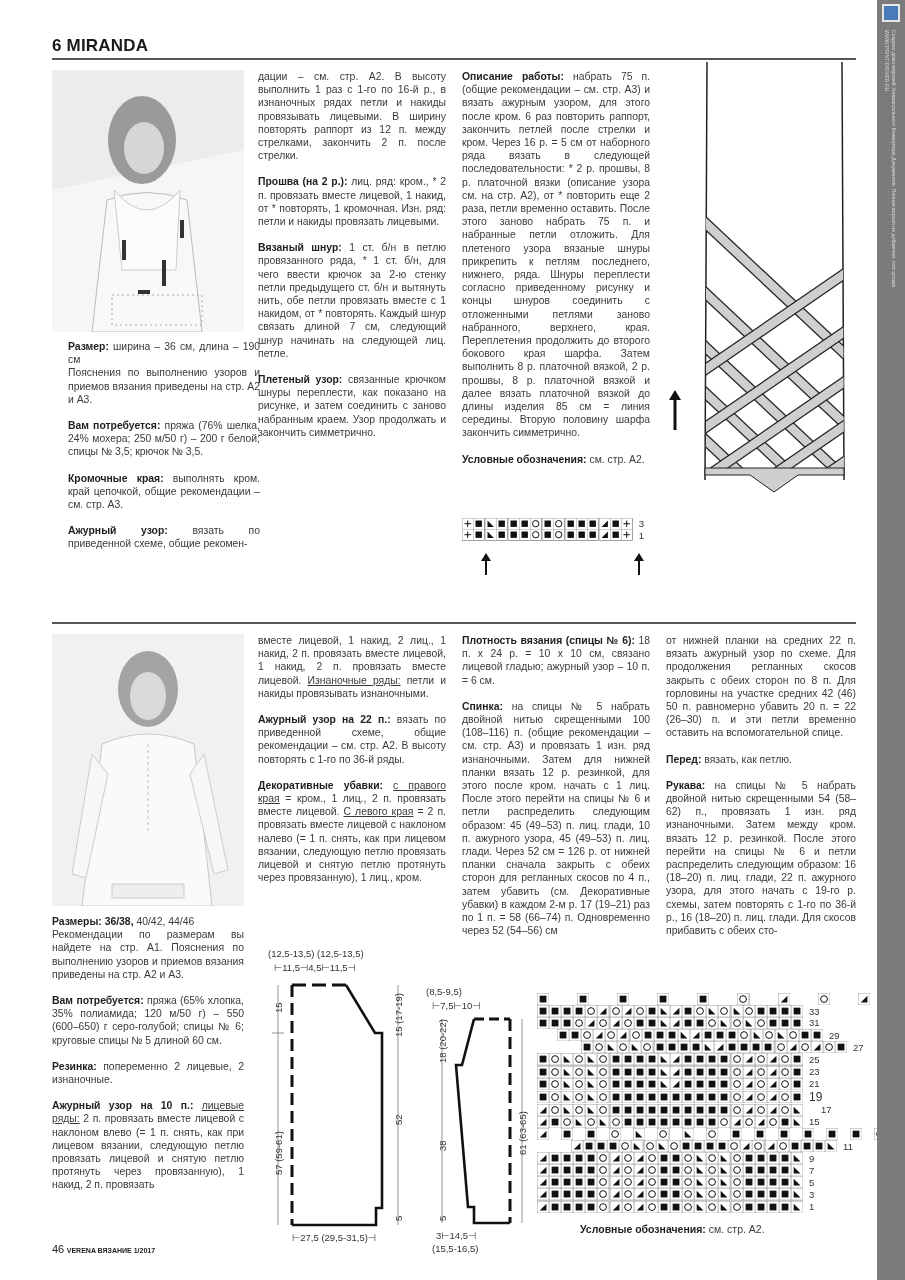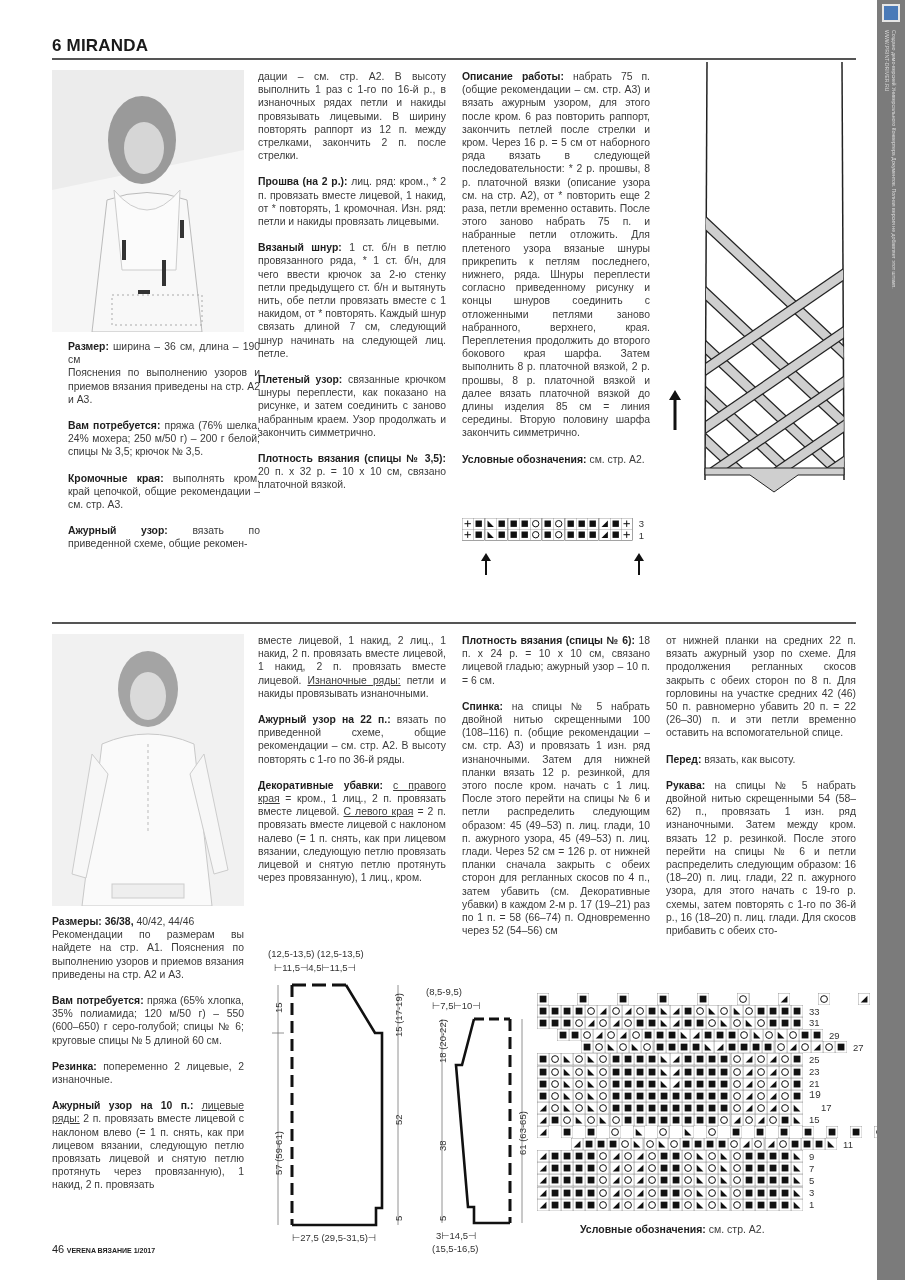--- a/index.html
+++ b/index.html
@@ -58,21 +58,20 @@
     <p><b>Вам потребуется:</b><span> пряжа (76% шелка, 24% мохера; 250 м/50 г) – 200 г белой; спицы № 3,5; крючок № 3,5.</span></p>
     <p><b>Кромочные края:</b><span> выполнять кром. край цепочкой, общие рекомендации – см. стр. А3.</span></p>
     <p><b>Ажурный узор:</b><span> вязать по приведенной схеме, общие рекомен-</span></p>
   </div>
 
   <div class="col" style="left:258px; top:70px; width:188px;">
     <p><span>дации – см. стр. А2. В высоту выполнить 1 раз с 1-го по 16-й р., в изнаночных рядах петли и накиды провязывать лицевыми. В ширину повторять раппорт из 12 п. между стрелками, закончить 2 п. после стрелки.</span></p>
     <p><b>Прошва (на 2 р.):</b><span> лиц. ряд: кром., * 2 п. провязать вместе лицевой, 1 накид, от * повторять, 1 кромочная. Изн. ряд: петли и накиды провязать лицевыми.</span></p>
     <p><b>Вязаный шнур:</b><span> 1 ст. б/н в петлю провязанного ряда, * 1 ст. б/н, для чего ввести крючок за 2-ю стенку петли предыдущего ст. б/н и вытянуть нить, обе петли провязать вместе с 1 накидом, от * повторять. Каждый шнур связать длиной 7 см, следующий шнур начинать на следующей лиц. петле.</span></p>
     <p><b>Плетеный узор:</b><span> связанные крючком шнуры переплести, как показано на рисунке, и затем соединить с заново набранным краем. Узор продолжать и закончить симметрично.</span></p>
-    <p><b>Плотность вязания (спицы № 3,5):</b><span> 20 п. х 32 р. = 10 х 10 см, связано платочной вязкой.</span></p>
   </div>
 
   <div class="col" style="left:462px; top:70px; width:188px;">
     <p><b>Описание работы:</b><span> набрать 75 п. (общие рекомендации – см. стр. А3) и вязать ажурным узором, для этого после кром. 6 раз повторить раппорт, закончить петлей после стрелки и кром. Через 16 р. = 5 см от наборного ряда вязать в следующей последовательности: * 2 р. прошвы, 8 р. платочной вязки (описание узора см. на стр. А2), от * повторить еще 2 раза, петли временно оставить. После этого заново набрать 75 п. и набранные петли отложить. Для плетеного узора вязаные шнуры прикрепить к петлям последнего, нижнего, ряда. Шнуры переплести согласно приведенному рисунку и концы шнуров соединить с отложенными петлями заново набранного, верхнего, края. Переплетения продолжить до второго бокового края шарфа. Затем выполнить 8 р. платочной вязкой, 2 р. прошвы, 8 р. платочной вязкой и далее вязать платочной вязкой до длины изделия 85 см = линия середины. Вторую половину шарфа закончить симметрично.</span></p>
     <p><b>Условные обозначения:</b><span> см. стр. А2.</span></p>
   </div>
 
   <div style="position:absolute; left:462px; top:518px;">
     <div id="miranda-chart-grid">
         <div style="display: flex; align-items: center;">
@@ -275,21 +274,21 @@
     <p><b>Декоративные убавки:</b> <u>с правого края</u><span> = кром., 1 лиц., 2 п. провязать вместе лицевой. </span><u>С левого края</u><span> = 2 п. провязать вместе лицевой с наклоном налево (= 1 п. снять, как при лицевом вязании, следующую петлю провязать лицевой и снятую петлю протянуть через провязанную), 1 лиц., кром.</span></p>
   </div>
 
   <div class="col" style="left:462px; top:634px; width:188px;">
     <p><b>Плотность вязания (спицы № 6):</b><span> 18 п. х 24 р. = 10 х 10 см, связано лицевой гладью; ажурный узор – 10 п. = 6 см.</span></p>
     <p><b>Спинка:</b><span> на спицы № 5 набрать двойной нитью скрещенными 100 (108–116) п. (общие рекомендации – см. стр. А3) и провязать 1 изн. ряд изнаночными. Затем для нижней планки вязать 12 р. резинкой, для этого после кром. начать с 1 лиц. После этого перейти на спицы № 6 и петли распределить следующим образом: 45 (49–53) п. лиц. глади, 10 п. ажурного узора, 45 (49–53) п. лиц. глади. Через 52 см = 126 р. от нижней планки сначала закрыть с обеих сторон для регланных скосов по 4 п., затем убавить (см. Декоративные убавки) в каждом 2-м р. 17 (19–21) раз по 1 п. = 58 (66–74) п. Одновременно через 52 (54–56) см</span></p>
   </div>
 
   <div class="col" style="left:666px; top:634px; width:190px;">
     <p><span>от нижней планки на средних 22 п. вязать ажурный узор по схеме. Для продолжения регланных скосов закрыть с обеих сторон по 8 п. Для горловины на участке средних 42 (46) 50 п. равномерно убавить 20 п. = 22 (26–30) п. и эти петли временно оставить на вспомогательной спице.</span></p>
-    <p><b>Перед:</b><span> вязать, как высоту.</span></p>
+    <p><b>Перед:</b><span> вязать, как петлю.</span></p>
     <p><b>Рукава:</b><span> на спицы № 5 набрать двойной нитью скрещенными 54 (58–62) п., провязать 1 изн. ряд изнаночными. Затем между кром. вязать 12 р. резинкой. После этого перейти на спицы № 6 и петли распределить следующим образом: 16 (18–20) п. лиц. глади, 22 п. ажурного узора, для этого начать с 19-го р. схемы, затем повторять с 1-го по 36-й р., 16 (18–20) п. лиц. глади. Для скосов прибавить с обеих сто-</span></p>
   </div>
 
   <svg style="position:absolute; left:258px; top:945px;" width="160" height="300" viewBox="0 0 160 300">
     <text class="dim" x="10" y="12">(12,5-13,5) (12,5-13,5)</text>
     <text class="dim" x="16" y="26">⊢11,5⊣4,5⊢11,5⊣</text>
     <path d="M34 40 L34 280" stroke="#111" stroke-width="3" stroke-dasharray="12 6" fill="none"></path>
     <path d="M34 40 L88 40" stroke="#111" stroke-width="3" stroke-dasharray="14 6" fill="none"></path>
     <path d="M88 40 L117 88 L124 88 L124 263 L118 263 L118 280 L34 280" stroke="#111" stroke-width="2.6" fill="none"></path>
     <line x1="20" y1="40" x2="20" y2="280" stroke="#777" stroke-width="0.8"></line>
@@ -1131,21 +1130,21 @@
             <polygon points="9.437999999999999,2.662 9.437999999999999,9.437999999999999 2.662,9.437999999999999" fill="#111"></polygon>
           </svg>
           <svg width="12.1" height="12.1" style="display: block;">
             <rect x="0" y="0" width="12.1" height="12.1" fill="#fff" stroke="#666" stroke-width="0.6"></rect>
             <circle cx="6.05" cy="6.05" r="3.388" fill="none" stroke="#111" stroke-width="1"></circle>
           </svg>
           <svg width="12.1" height="12.1" style="display: block;">
             <rect x="0" y="0" width="12.1" height="12.1" fill="#fff" stroke="#666" stroke-width="0.6"></rect>
             <rect x="2.662" y="2.662" width="6.776" height="6.776" fill="#111"></rect>
           </svg>
-          <span style="font-size: 10px; margin-left: 6px; color: rgb(51, 51, 51); font-family: Liberation Mono, monospace;">19</span>
+          <span style="font-size: 12px; margin-left: 6px; color: rgb(51, 51, 51);">19</span>
         </div>
         <div style="display: flex; align-items: center;">
           <svg width="12.1" height="12.1" style="display: block;">
             <rect x="0" y="0" width="12.1" height="12.1" fill="#fff" stroke="#666" stroke-width="0.6"></rect>
             <polygon points="9.437999999999999,2.662 9.437999999999999,9.437999999999999 2.662,9.437999999999999" fill="#111"></polygon>
           </svg>
           <svg width="12.1" height="12.1" style="display: block;">
             <rect x="0" y="0" width="12.1" height="12.1" fill="#fff" stroke="#666" stroke-width="0.6"></rect>
             <circle cx="6.05" cy="6.05" r="3.388" fill="none" stroke="#111" stroke-width="1"></circle>
           </svg>

